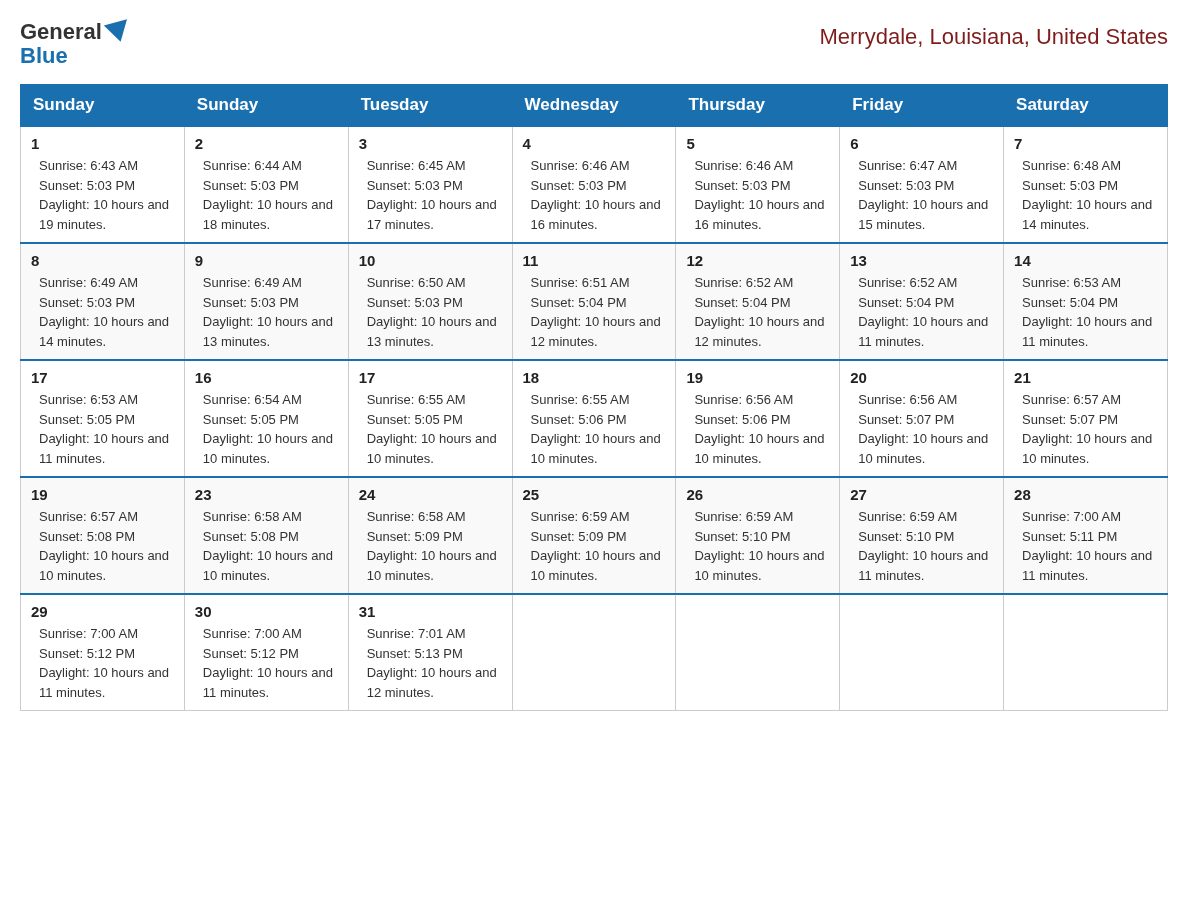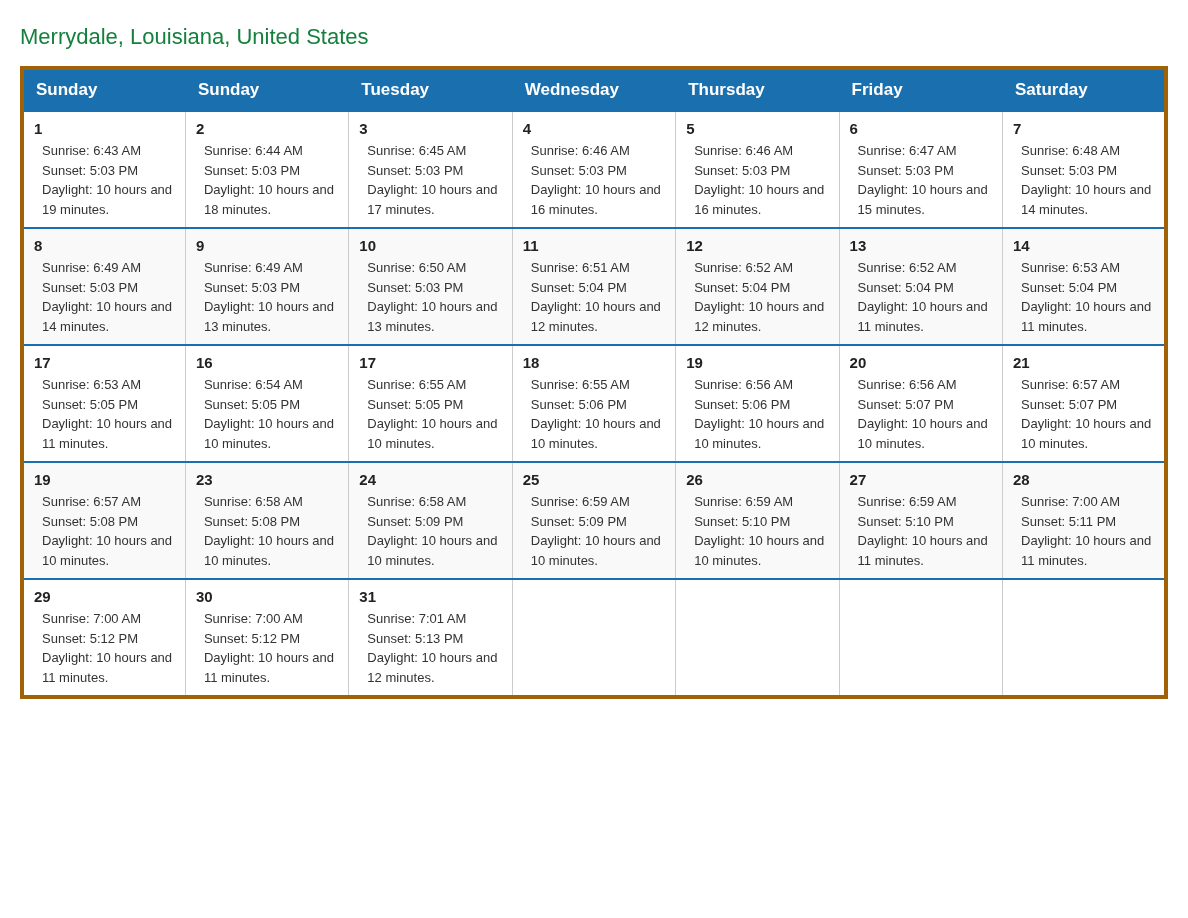--- a/index.html
+++ b/index.html
@@ -45,27 +45,27 @@
       text-align: right;
     }
     .month-title {
       font-size: 52px;
       font-weight: bold;
       color: #222;
       line-height: 1.1;
     }
     .location-title {
       font-size: 22px;
-      color: #15803d;
+      color: #7f1d1d;
       margin-top: 4px;
     }
     .calendar {
       width: 100%;
       border-collapse: collapse;
-      border: 4px solid #a16207;
+      border: 1px solid #a16207;
     }
     .calendar th {
       background-color: #1a6faf;
       color: #fff;
       font-size: 17px;
       font-weight: bold;
       padding: 10px 12px;
       text-align: left;
       border: 1px solid #1a6faf;
     }
@@ -100,20 +100,31 @@
       background-color: #fff;
     }
     .week-row td {
       border-top: 2px solid #1a6faf;
     }
   </style>
 </head>
 <body>
 
 <div class="header">
+  <div class="logo">
+    <div style="line-height:1.1">
+      <div style="display:flex;align-items:center;gap:2px;">
+        <span class="logo-text-general">General</span>
+        <span class="logo-triangle"></span>
+      </div>
+      <div>
+        <span class="logo-text-blue">Blue</span>
+      </div>
+    </div>
+  </div>
   <div class="title-area">
     <div class="location-title">Merrydale, Louisiana, United States</div>
   </div>
 </div>
 
 <table class="calendar">
   <thead>
     <tr>
     <th>Sunday</th>
         <th>Sunday</th>

